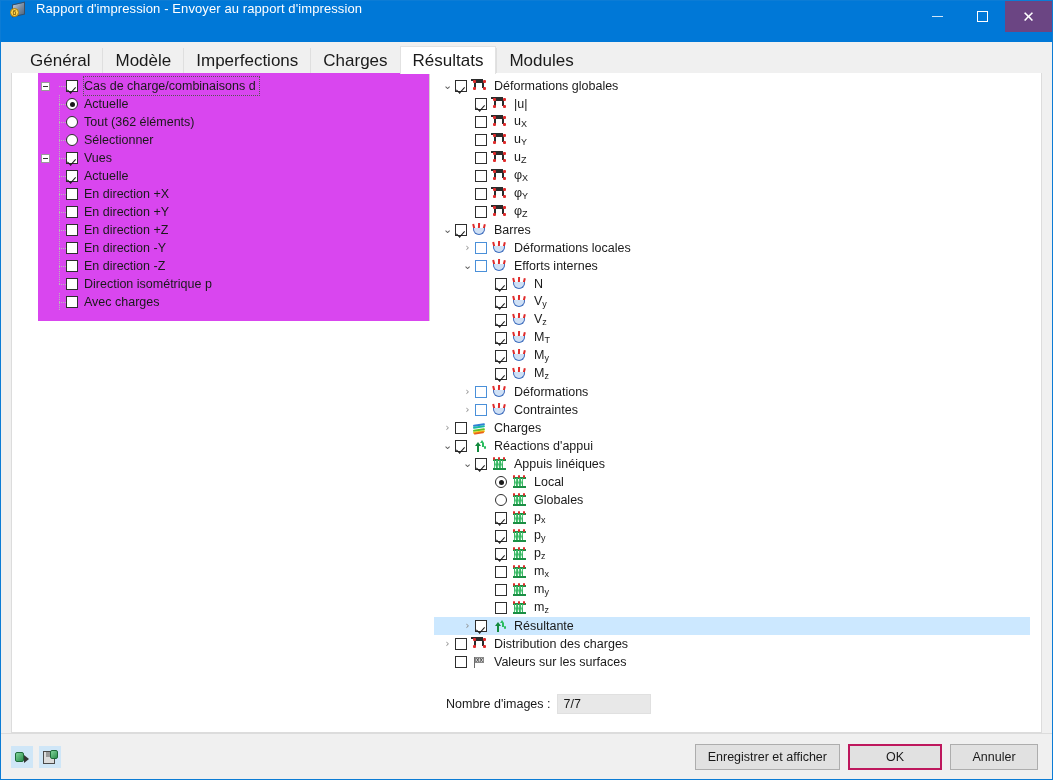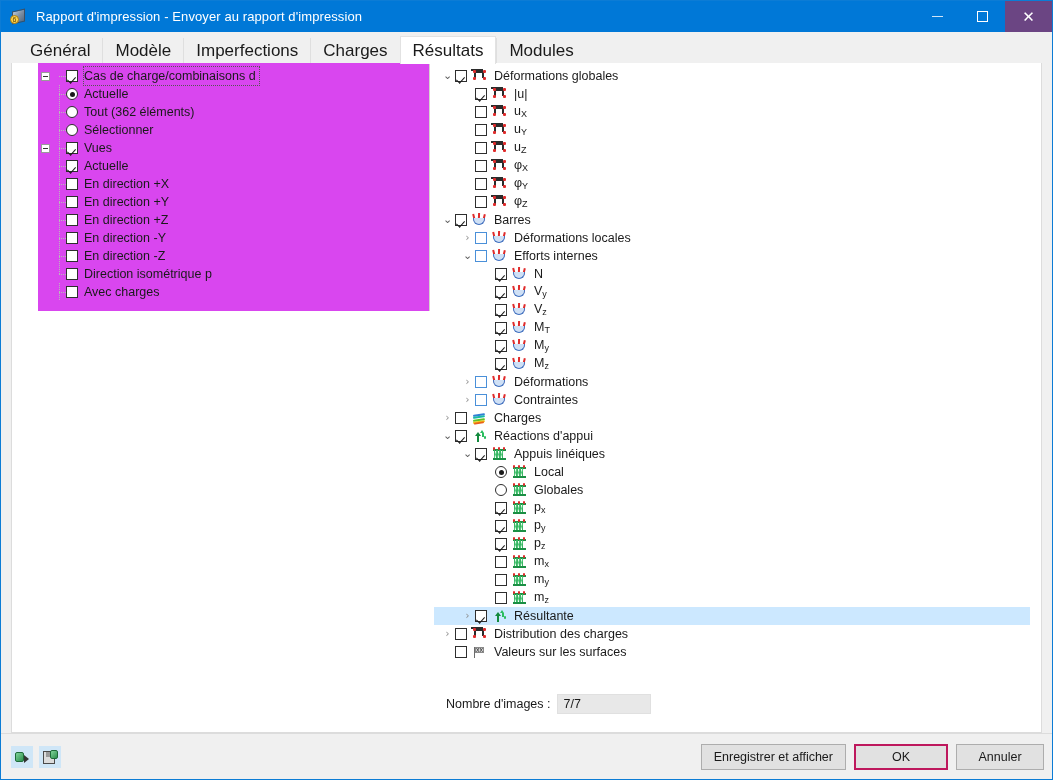--- a/index.html
+++ b/index.html
@@ -14,22 +14,22 @@
   }
   .window {
     position:absolute; inset:0;
     border:1px solid #0c7cd5;
     background:#f0f0f0;
     display:flex; flex-direction:column;
   }
 
   
   .titlebar {
-    height:31px; background:#0078d7; color:#ffffff;
-    display:flex; align-items:center; flex:0 0 auto;
+    height:41px; background:#0078d7; color:#ffffff;
+    display:flex; align-items:flex-start; flex:0 0 auto;
     position:relative;
   }
   .title-icon {
     width:18px; height:18px; margin-left:9px; margin-right:8px;
     position:relative; flex:0 0 auto;
   }
   .title-icon .cube {
     position:absolute; left:2px; top:2px; width:13px; height:13px;
     background:linear-gradient(135deg,#b9c7d6 0%,#7e8fa3 50%,#566b82 100%);
     transform:skewY(-12deg);
@@ -241,21 +241,21 @@
   }
   .fico .g1 { position:absolute; left:3px; top:5px; width:9px; height:10px;
     background:linear-gradient(135deg,#7fd49a,#2d8f4e); border:1px solid #1d6b38; border-radius:2px; }
   .fico .arrow { position:absolute; left:12px; top:8px;
     border-top:4px solid transparent; border-bottom:4px solid transparent; border-left:5px solid #333; }
   .fico .disk { position:absolute; left:3px; top:4px; width:12px; height:13px;
     background:#dcdcdc; border:1.2px solid #4a4a4a; }
   .fico .disk:before { content:""; position:absolute; left:2px; top:0px; width:7px; height:5px; background:#9a9a9a; }
   .fico .gdot { position:absolute; left:10px; top:3px; width:8px; height:9px;
     background:linear-gradient(135deg,#7fd49a,#2d8f4e); border:1px solid #1d6b38; border-radius:2px; }
-  .footer-buttons { position:absolute; right:8px; display:flex; gap:8px; }
+  .footer-buttons { position:absolute; right:14px; display:flex; gap:8px; }
   .btn {
     height:26px; min-width:88px; padding:0 12px;
     background:#e1e1e1; border:1px solid #adadad; color:#1a1a1a;
     font-family:"Liberation Sans", sans-serif; font-size:12.5px;
     display:flex; align-items:center; justify-content:center;
   }
   .btn.default { border:2px solid #be185d; background:#e1e1e1; min-width:94px; }
 </style>
 </head>
 <body>

